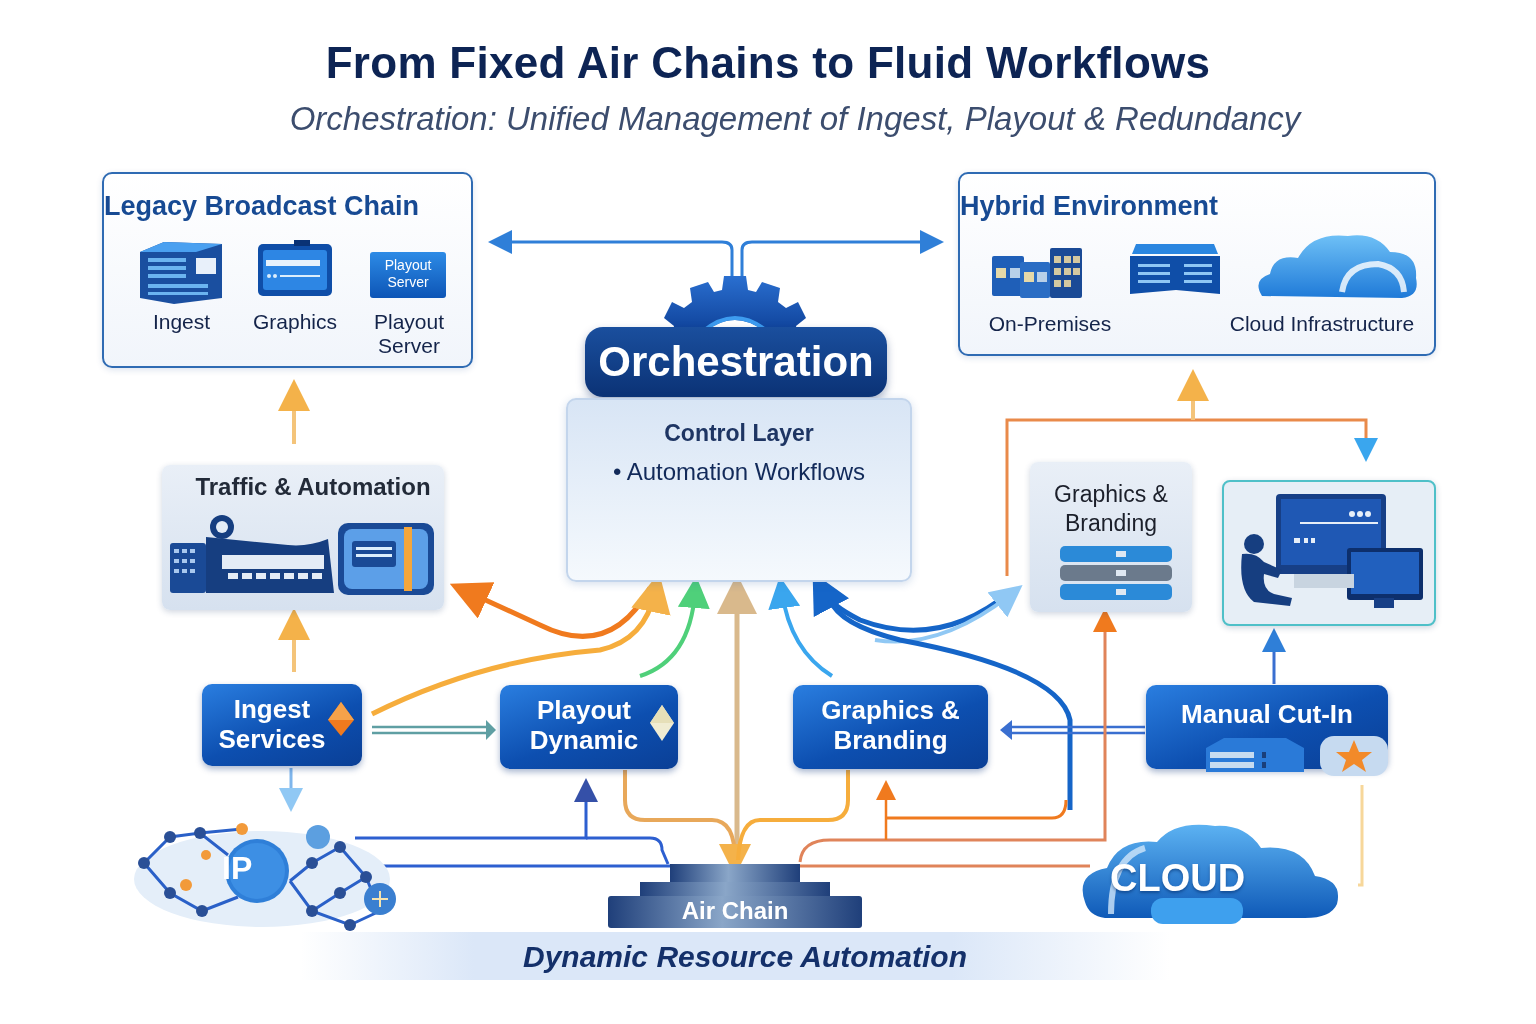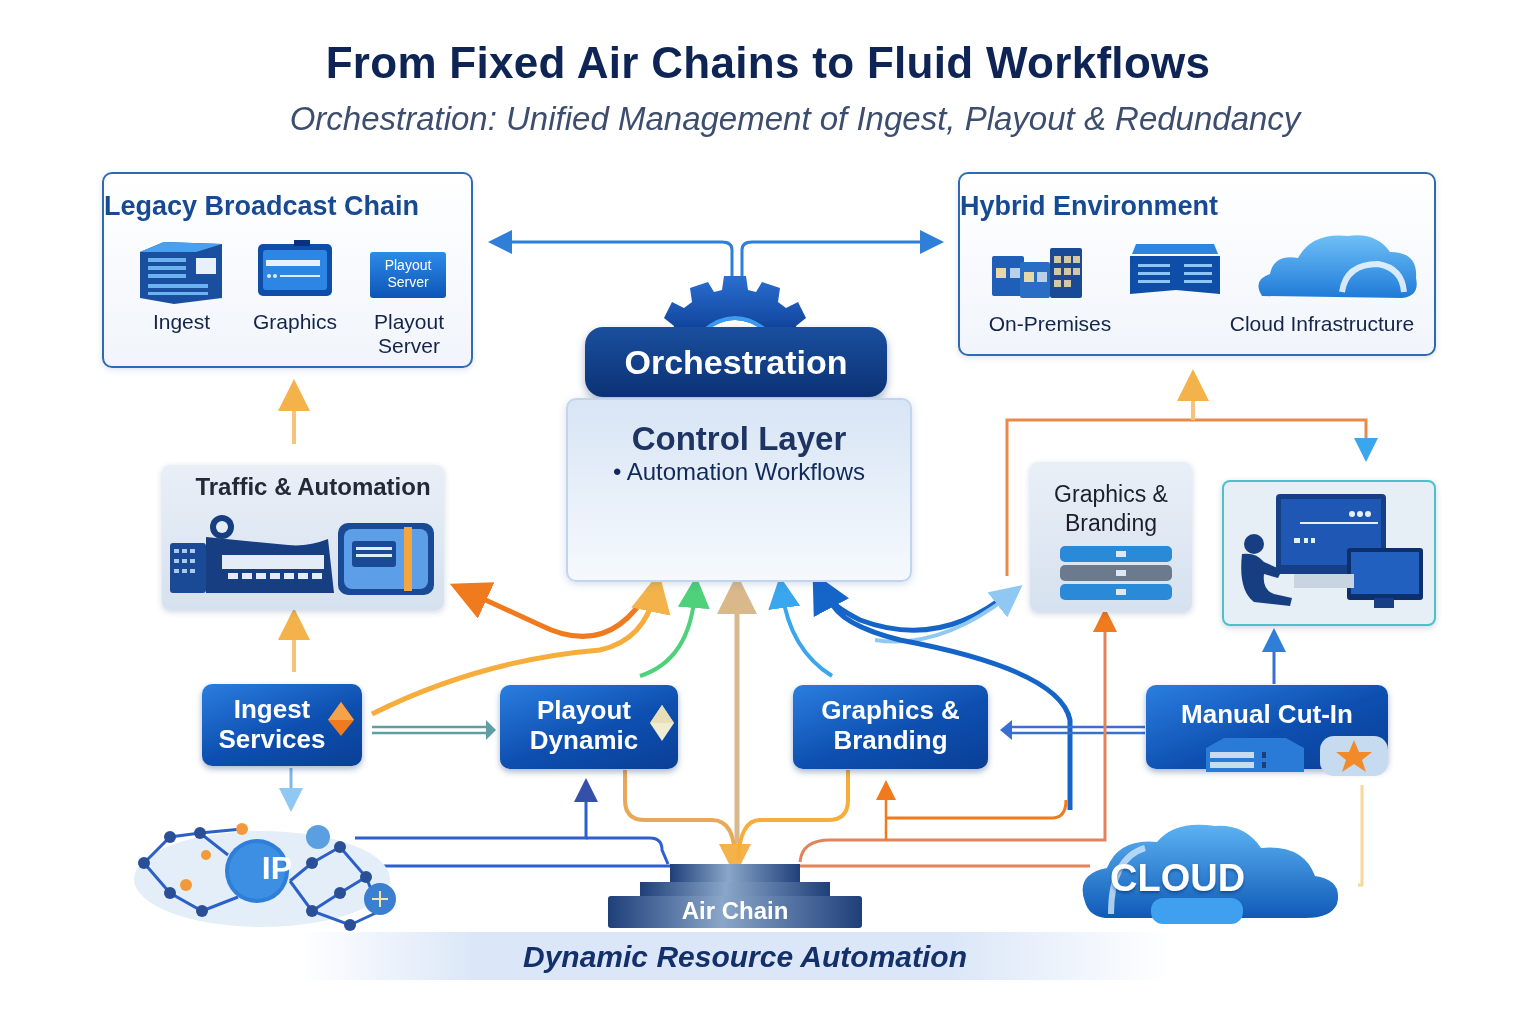--- a/index.html
+++ b/index.html
@@ -13,34 +13,34 @@
   .panel-title { position:absolute; left:0; right:0; font-weight:bold; font-size:27px; color:#174a93; }
   .lbl { position:absolute; text-align:center; font-size:21px; color:#14244a; line-height:24px; }
 
   .node { border-radius:10px; background:linear-gradient(160deg,#2a7ee0 0%,#0d4fb0 55%,#0a3f96 100%); color:#fff; font-weight:bold;
           box-shadow:0 3px 6px rgba(10,50,120,0.35); text-align:center; }
   .node span { display:block; line-height:30px; font-size:26px; }
 
   .card { border-radius:8px; background:linear-gradient(#e9eff7,#d6e1ef); box-shadow:0 2px 6px rgba(20,50,100,0.2); }
 
   #orch-pill { left:585px; top:327px; width:302px; height:70px; border-radius:18px; background:linear-gradient(180deg,#1a4f9e,#0b3275);
-               color:#fff; font-weight:bold; font-size:34px; text-align:center; line-height:70px; box-shadow:0 4px 8px rgba(10,40,100,0.35); }
+               color:#fff; font-weight:bold; font-size:42px; text-align:center; line-height:70px; box-shadow:0 4px 8px rgba(10,40,100,0.35); }
   #control { left:566px; top:398px; width:342px; height:180px; border-radius:10px; border:2px solid #c3d5ec;
              background:linear-gradient(180deg,#d8e5f5,#f5f9fd); box-shadow:0 2px 8px rgba(40,90,160,0.2); }
-  #control .h { position:absolute; top:20px; left:0; right:0; text-align:center; font-weight:bold; font-size:33px; color:#1e3563; }
+  #control .h { position:absolute; top:20px; left:0; right:0; text-align:center; font-weight:bold; font-size:23px; color:#1e3563; }
   #control .b { position:absolute; left:0; right:0; text-align:center; font-size:24px; color:#122a5a; }
 
   #dra-band { left:300px; top:932px; width:870px; height:48px; background:linear-gradient(90deg,rgba(220,232,250,0),#dbe7f8 20%,#dbe7f8 75%,rgba(220,232,250,0)); }
   #dra-text { left:300px; top:940px; width:890px; text-align:center; font-size:30px; font-style:italic; font-weight:bold; color:#14306a; }
 
   #airchain { left:608px; top:864px; width:254px; height:64px; }
   #airchain-text { left:608px; top:897px; width:254px; text-align:center; color:#fff; font-weight:bold; font-size:24px; }
 
   #cloud-text { left:1110px; top:857px; width:190px; color:#fff; font-weight:bold; font-size:38px; text-shadow:0 2px 3px rgba(0,40,100,0.5); }
-  #ip-text { left:222px; top:850px; width:70px; text-align:right; color:#fff; font-weight:bold; font-size:32px; }
+  #ip-text { left:222px; top:850px; width:70px; text-align:left; color:#fff; font-weight:bold; font-size:32px; }
 </style>
 </head>
 <body>
 
 <div id="title" class="abs" style="width:1536px">From Fixed Air Chains to Fluid Workflows</div>
 <div id="subtitle" class="abs" style="width:1590px">Orchestration: Unified Management of Ingest, Playout &amp; Redundancy</div>
 
 <svg class="abs" style="left:0;top:0" width="1536" height="1024">
   <defs>
     <marker id="ab" markerWidth="8" markerHeight="8" refX="4" refY="4" orient="auto">

